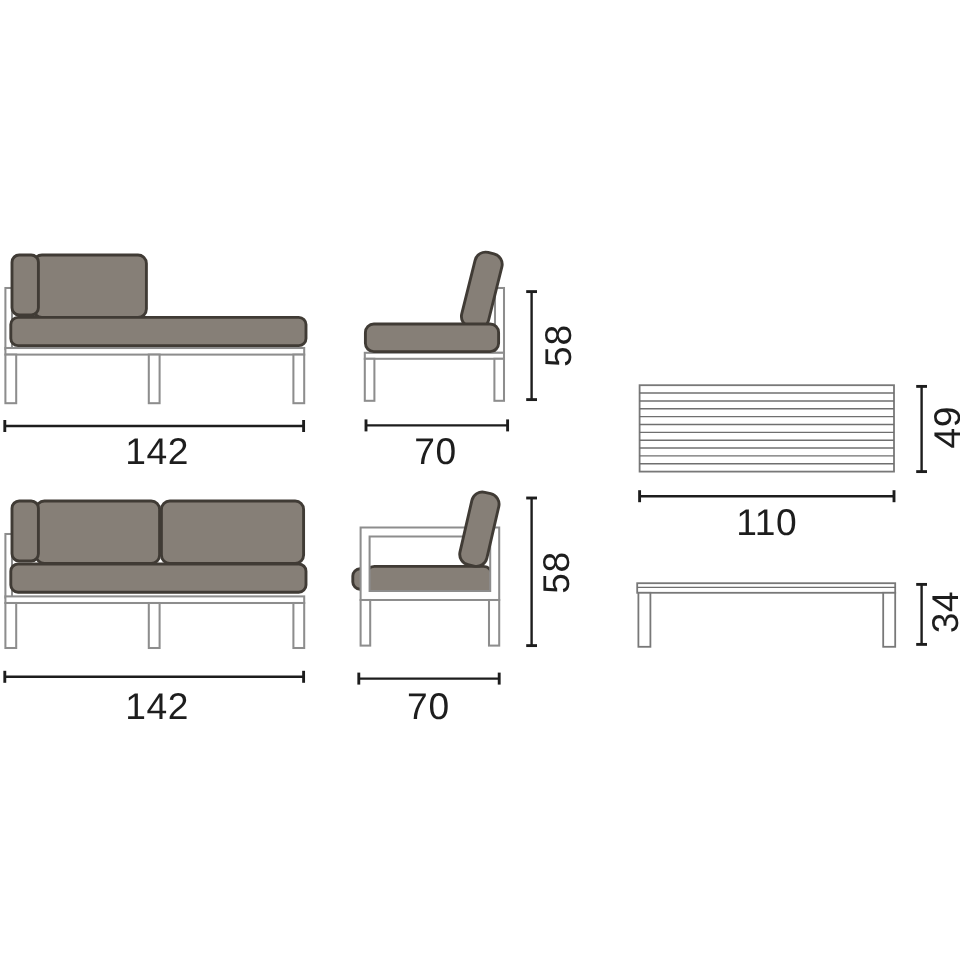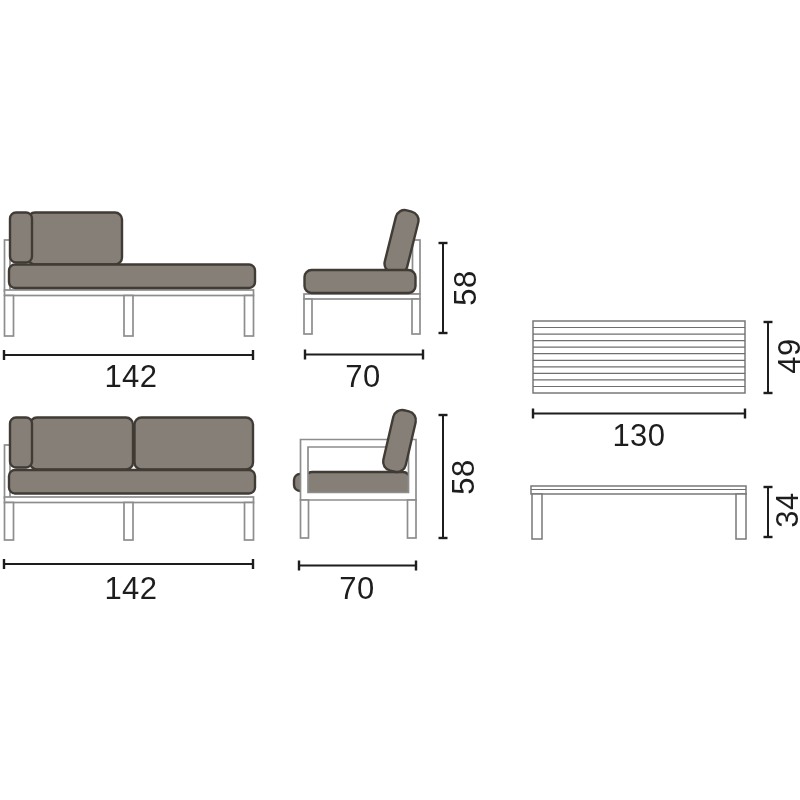--- a/index.html
+++ b/index.html
@@ -170,20 +170,20 @@
 
       <line class="dim" x1="768" y1="487" x2="768" y2="537"></line>
       <line class="tick" x1="763.5" y1="487" x2="772.5" y2="487"></line>
       <line class="tick" x1="763.5" y1="537" x2="772.5" y2="537"></line>
     </g>
   </svg>
 
   <div class="dim-label" style="left:131px; top:377px;">142</div>
   <div class="dim-label" style="left:363px; top:377px;">70</div>
   <div class="dim-label vertical" style="left:466px; top:288px;">58</div>
-  <div class="dim-label" style="left:639px; top:436px;">130</div>
+  <div class="dim-label" style="left:639px; top:436px;">110</div>
   <div class="dim-label vertical" style="left:790px; top:356px;">49</div>
   <div class="dim-label" style="left:131px; top:589px;">142</div>
   <div class="dim-label" style="left:357px; top:589px;">70</div>
   <div class="dim-label vertical" style="left:464px; top:477px;">58</div>
   <div class="dim-label vertical" style="left:788px; top:510px;">34</div>
 
 </div>
 
 </body></html>

